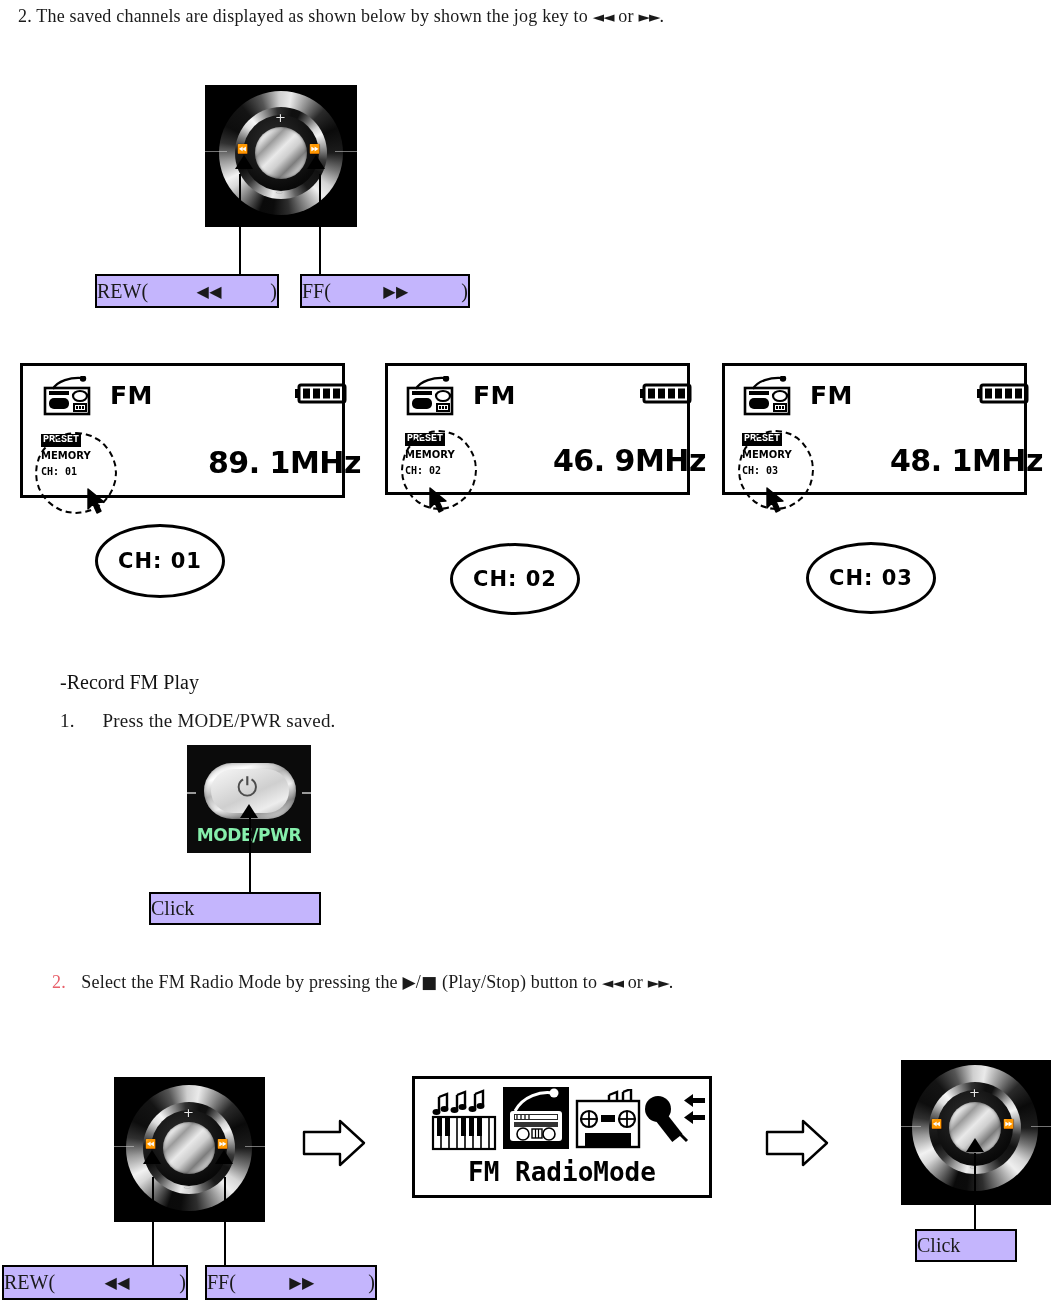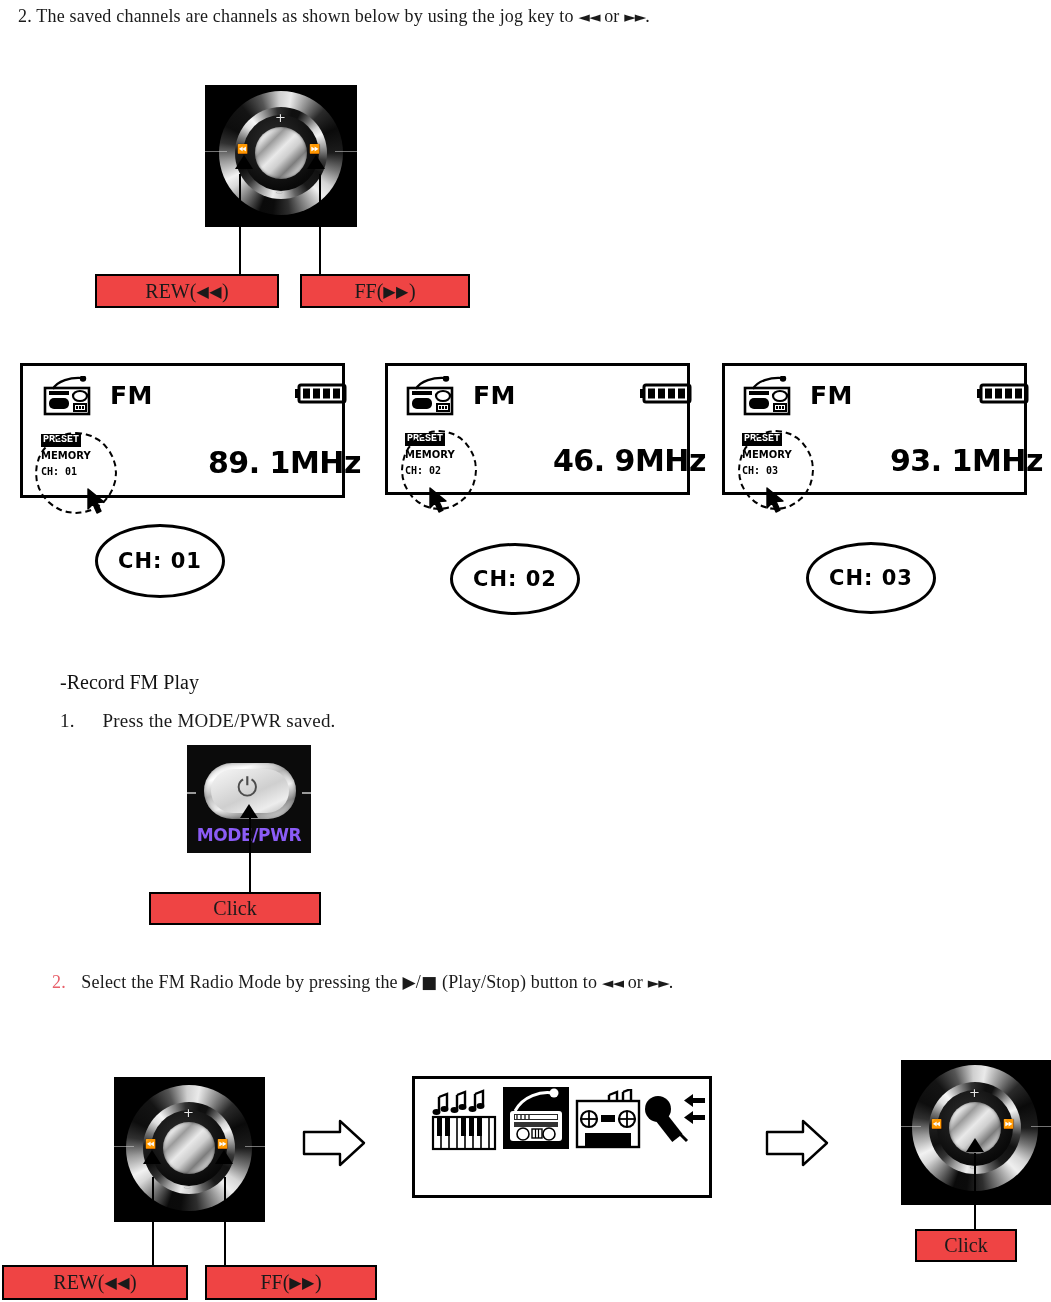--- a/index.html
+++ b/index.html
@@ -32,24 +32,24 @@
   .heading-record {
     font-family: "Liberation Serif", serif;
     font-size: 20px;
     color: #111;
     white-space: nowrap;
   }
 
   
   .callout {
     border: 2px solid #000;
-    background: #ef4444;
+    background: #c4b5fd;
     display: flex;
     align-items: center;
-    justify-content: center;
+    justify-content: space-between;
     font-family: "Liberation Serif", serif;
     font-size: 20px;
     color: #1a1a1a;
     box-sizing: border-box;
     white-space: nowrap;
   }
   .callout .arrows { font-family: "DejaVu Sans", sans-serif; font-size: 16px; letter-spacing: 0.5px; }
 
   
   .leader { background: #000; width: 1.5px; }
@@ -135,21 +135,21 @@
     position: absolute;
     font-family: "DejaVu Sans", sans-serif;
     font-size: 26px;
     color: #4c4c4c;
     line-height: 1;
   }
   .modepwr .mp-label {
     position: absolute;
     width: 100%;
     text-align: center;
-    color: #8b5cf6;
+    color: #86efac;
     font-family: "DejaVu Sans", sans-serif;
     font-weight: bold;
     font-size: 17px;
     letter-spacing: -0.4px;
   }
   .modepwr .side-tick {
     position: absolute; height: 2px; width: 9px; background: #9a9a9a;
   }
 
   
@@ -257,21 +257,21 @@
     letter-spacing: 0px;
     color: #000;
     white-space: nowrap;
   }
 </style>
 </head>
 <body>
 
 <div class="abs instruction" style="left:18px; top:6px;">
   <span>2.</span>
-  <span>The saved channels are channels as shown below by using the jog key to</span>
+  <span>The saved channels are displayed as shown below by shown the jog key to</span>
   <span class="sym">◄◄</span>
   <span>or</span>
   <span class="sym">►►</span><span>.</span>
 </div>
 
 <div class="jog-wrap" style="left:205px; top:85px; width:152px; height:142px;">
   <div class="jog-bg"></div>
   <div class="jog-ring-outer" style="left:14px; top:6px; width:124px; height:124px;"></div>
   <div class="jog-ring-mid" style="left:30px; top:22px; width:92px; height:92px;"></div>
   <div class="jog-ring-inner-dark" style="left:38px; top:30px; width:76px; height:76px;"></div>
@@ -403,21 +403,21 @@
       <rect x="0" y="7" width="5" height="9" fill="#000"></rect>
       <rect x="8" y="6.5" width="7" height="10" fill="#000"></rect>
       <rect x="18" y="6.5" width="7" height="10" fill="#000"></rect>
       <rect x="28" y="6.5" width="7" height="10" fill="#000"></rect>
       <rect x="38" y="6.5" width="7" height="10" fill="#000"></rect>
     </svg>
   </div>
   <div class="preset-tag" style="left:17px; top:67px;">PRESET</div>
   <div class="memory-txt" style="left:17px; top:84px;">MEMORY</div>
   <div class="chnum-txt" style="left:17px; top:100px;">CH: 03</div>
-  <div class="freq-txt" style="left:165px; top:80px;">93. 1MHz</div>
+  <div class="freq-txt" style="left:165px; top:80px;">48. 1MHz</div>
 </div>
 <div class="dash-ellipse" style="left:738px; top:430px; width:72px; height:76px;"></div>
 <div class="cursor-arrow" style="left:765px; top:486px;">
   <svg width="24" height="30" viewBox="0 0 24 30">
     <path d="M2 2 L2 22 L7 17 L11 26 L15 24 L11 15.5 L18 15 Z" fill="#000" stroke="#000" stroke-width="1.4" stroke-linejoin="round"></path>
   </svg>
 </div>
 <div class="ch-ellipse" style="left:806px; top:542px; width:130px; height:72px;">CH: 03</div>
 
 <div class="abs heading-record" style="left:60px; top:671px;">-Record FM Play</div>
@@ -547,20 +547,21 @@
 
   <div class="abs" style="left:228px; top:12px;">
     <svg width="66" height="58" viewBox="0 0 66 58">
       <circle cx="15" cy="18" r="13" fill="#000"></circle>
       <rect x="20" y="24" width="13" height="26" fill="#000" transform="rotate(-38 26 37)"></rect>
       <line x1="24" y1="30" x2="44" y2="50" stroke="#000" stroke-width="3"></line>
       <path d="M62 7 L50 7 L50 3 L41 9.5 L50 16 L50 12 L62 12 Z" fill="#000"></path>
       <path d="M62 24 L50 24 L50 20 L41 26.5 L50 33 L50 29 L62 29 Z" fill="#000"></path>
     </svg>
   </div>
+  <div class="modepanel-label" style="left:0px; top:78px;">FM RadioMode</div>
 </div>
 
 <div class="block-arrow" style="left:765px; top:1118px;">
   <svg width="64" height="50" viewBox="0 0 64 50">
     <path d="M2 14 L38 14 L38 3 L62 25 L38 47 L38 36 L2 36 Z" fill="#fff" stroke="#000" stroke-width="2.4" stroke-linejoin="round"></path>
   </svg>
 </div>
 
 <div class="jog-wrap" style="left:901px; top:1060px; width:150px; height:145px;">
   <div class="jog-bg"></div>

